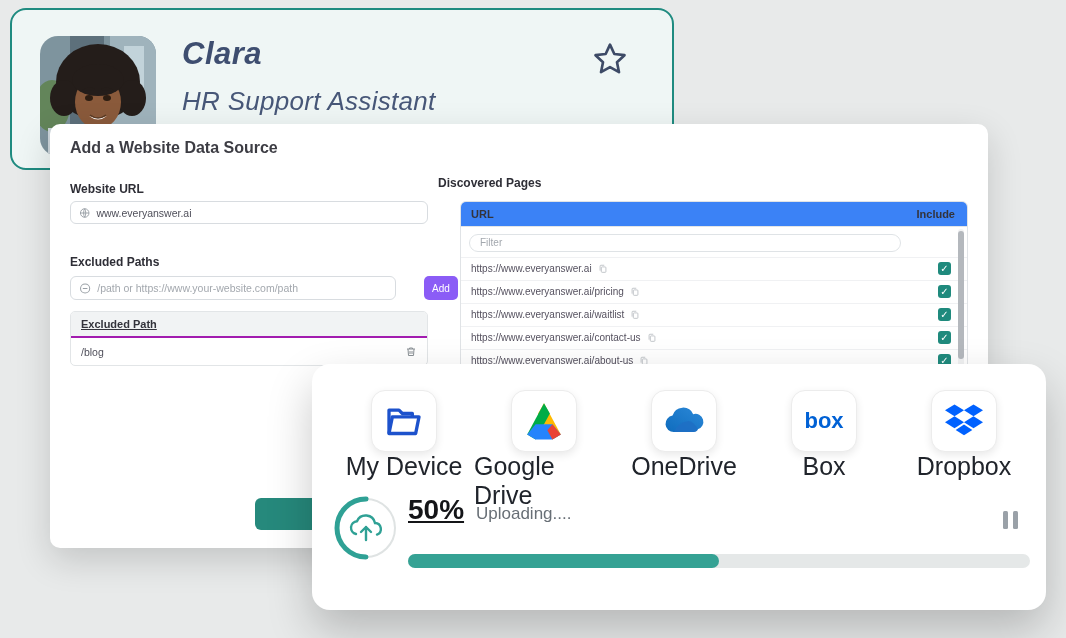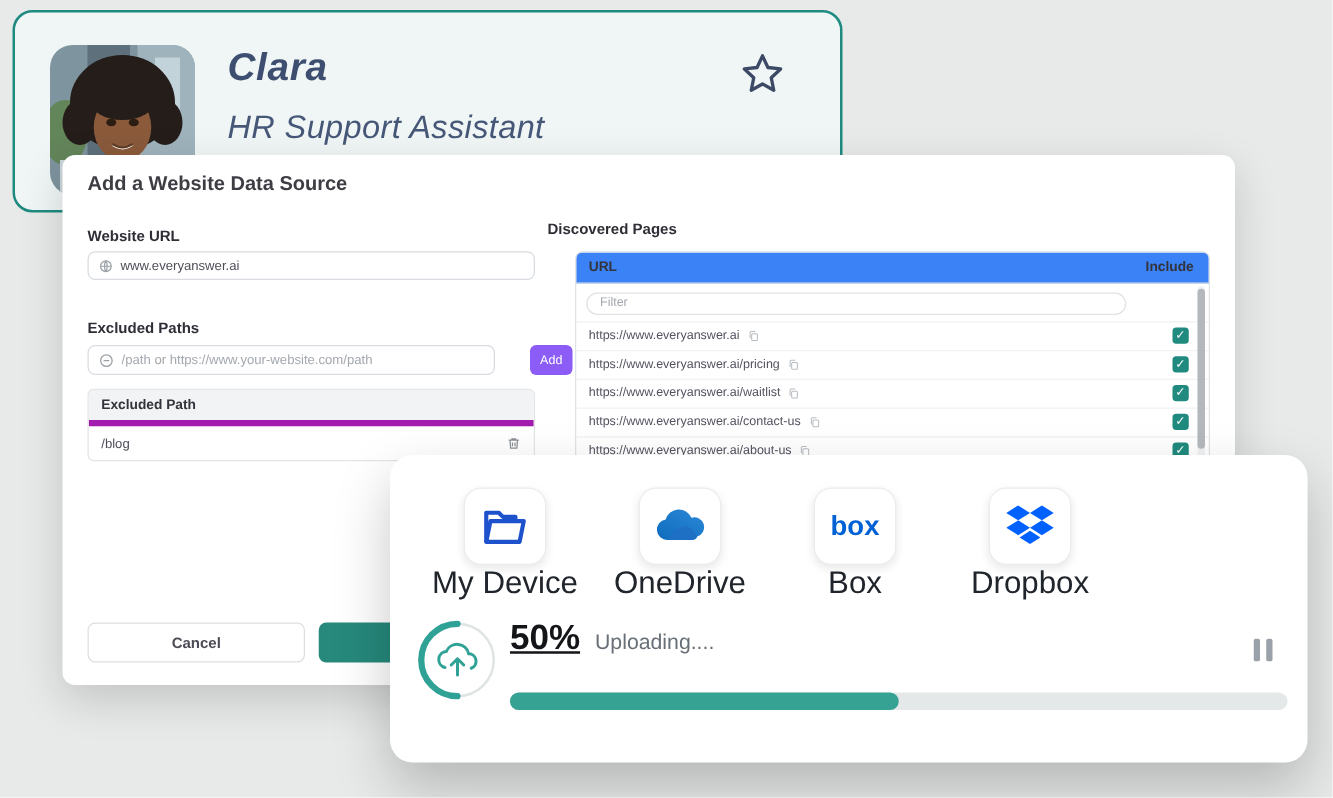--- a/index.html
+++ b/index.html
@@ -32,21 +32,21 @@
     font-family:"Liberation Sans", sans-serif; background:transparent; }
   .input-wrap input::placeholder { color:#a3a8ae; }
 
   .add-btn { position:absolute; left:374px; top:152px; width:34px; height:24px; background:#8b5cf6;
     color:#fff; font-size:10px; font-weight:400; border:none; border-radius:5px; cursor:pointer;
     font-family:"Liberation Sans", sans-serif; }
 
   .excl-table { position:absolute; left:20px; top:187px; width:358px; border:1px solid #e2e5e7;
     border-radius:5px; overflow:hidden; background:#fff; }
   .excl-head { background:#f1f3f4; padding:6px 10px; font-size:11px; font-weight:700; color:#33333b;
-    border-bottom:5px solid #a21caf; }
+    border-bottom:2px solid #a21caf;text-decoration:underline; }
   .excl-row { display:flex; align-items:center; justify-content:space-between; padding:7px 10px; }
   .excl-row .path { font-size:10.5px; color:#4f4f5a; }
 
   .disc-table { position:absolute; left:410px; top:77px; width:508px; height:300px;
     border:1px solid #e0e3e6; border-radius:6px; background:#fff; overflow:hidden; }
   .disc-head { display:flex; justify-content:space-between; align-items:center; background:#3b82f6;
     padding:6px 12px 6px 10px; border-bottom:1px solid #e2e5e7; }
   .disc-head .h { font-size:11px; font-weight:700; color:#33333b; }
   .filter-row { padding:5px 8px; }
   .filter-input { width:calc(100% - 58px); height:18px; border:1px solid #dfe3e6; border-radius:9px;
@@ -211,37 +211,48 @@
           </svg>
       </span>
       <span class="checkbox">✓</span>
     </div>
 
     <div class="scrollbar">
       <div class="scroll-thumb"></div>
     </div>
   </div>
 
-  <button class="cancel-btn">Cancel</button>
   <button class="submit-btn"></button>
 </div>
 
 <div class="upload-dialog">
   <div class="providers">
 
     <div class="provider">
       <div class="icon-card">
         <svg width="40" height="36" viewBox="0 0 48 42" fill="none" stroke="#1d52cc" stroke-width="4" stroke-linejoin="round">
           <path d="M6 36 L10 16 H42 L38 36 Z"></path>
           <path d="M6 36 V8 H18 L22 12 H34 V16"></path>
         </svg>
       </div>
       <div class="provider-label">My Device</div>
     </div>
 
+    <div class="provider">
+      <div class="icon-card">
+        <svg width="42" height="38" viewBox="0 0 100 88">
+          <polygon points="50,2 90,76 70,88 36,26" fill="#ffba00"></polygon>
+          <polygon points="50,2 64,26 30,88 10,76" fill="#00ac47"></polygon>
+          <polygon points="10,76 30,52 70,52 90,76 70,88 30,88" fill="#2684fc"></polygon>
+          <polygon points="70,52 90,76 70,88 58,66" fill="#ea4335"></polygon>
+          <polygon points="50,2 64,26 50,50 36,26" fill="#00832d" opacity="0"></polygon>
+        </svg>
+      </div>
+      <div class="provider-label">Google Drive</div>
+    </div>
 
     <div class="provider">
       <div class="icon-card">
         <svg width="44" height="30" viewBox="0 0 48 30">
           <defs>
             <linearGradient id="odg" x1="0" y1="1" x2="1" y2="0">
               <stop offset="0" stop-color="#0f6cbd"></stop>
                 <stop offset="1" stop-color="#2b88d8"></stop>
             </linearGradient>
           </defs>

